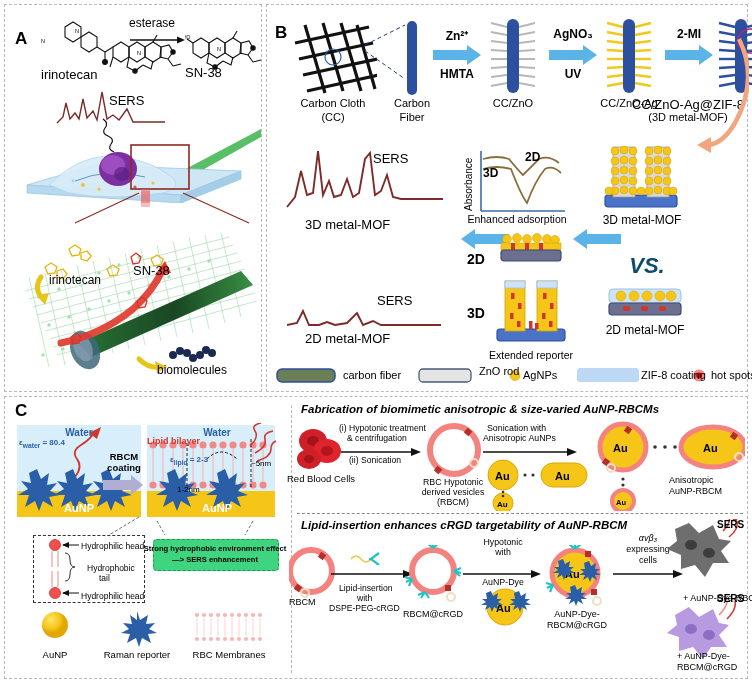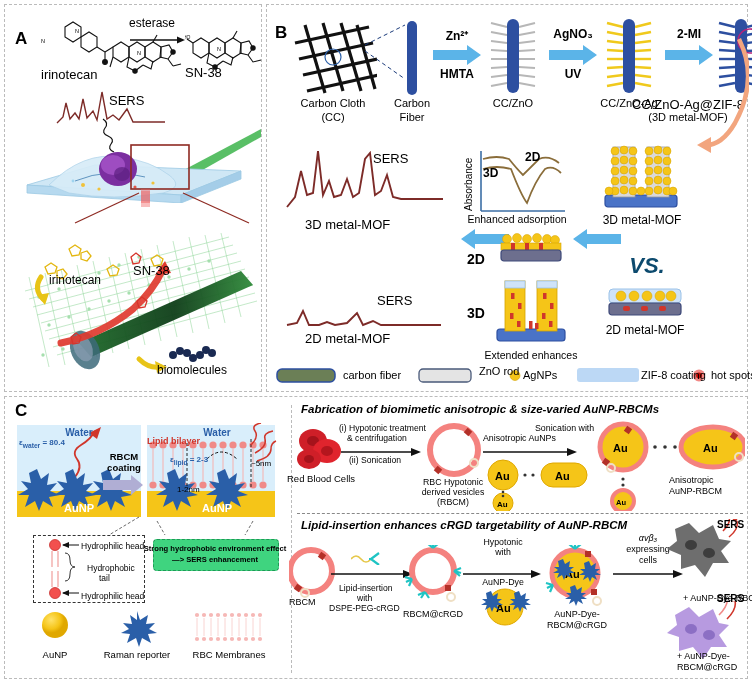--- a/index.html
+++ b/index.html
@@ -440,21 +440,21 @@
         <rect x="19" y="36" width="3.5" height="6"></rect>
           <rect x="26" y="44" width="3.5" height="6"></rect>
         <rect x="52" y="16" width="3.5" height="6"></rect>
           <rect x="59" y="26" width="3.5" height="6"></rect>
         <rect x="51" y="36" width="3.5" height="6"></rect>
           <rect x="58" y="44" width="3.5" height="6"></rect>
         <rect x="38" y="44" width="3.5" height="8"></rect>
           <rect x="44" y="46" width="3.5" height="6"></rect>
       </g>
     </svg>
-    <div class="txt c" style="left:264px;top:344px;font-size:10.5px;">Extended enhances</div>
+    <div class="txt c" style="left:264px;top:344px;font-size:10.5px;">Extended reporter</div>
 
     <svg class="abs" style="left:8px;top:358px;" width="464" height="26">
       <rect x="2" y="6" width="58" height="13" rx="5" fill="#6b7f56" stroke="#2d4fa0" stroke-width="1.5"></rect>
       <rect x="144" y="6" width="52" height="13" rx="4" fill="#e4e4e4" stroke="#4a5a7a" stroke-width="1.3"></rect>
       <circle cx="240" cy="12.5" r="5" fill="#f5c518" stroke="#d4a300" stroke-width="0.6"></circle>
       <rect x="302" y="5" width="62" height="14" rx="3" fill="#bcd8f5"></rect>
       <circle cx="424" cy="12.5" r="6" fill="#e8241f" opacity="0.55"></circle>
       <circle cx="424" cy="12.5" r="3" fill="#c8100a"></circle>
     </svg>
     <div class="txt" style="left:76px;top:364px;font-size:11px;">carbon fiber</div>
@@ -688,21 +688,21 @@
       <circle cx="49" cy="42" r="4" fill="none" stroke="#efdfc4" stroke-width="2"></circle>
     </svg>
     <div class="txt c" style="left:448px;top:80px;font-size:8.8px;">RBC Hypotonic</div>
     <div class="txt c" style="left:448px;top:90px;font-size:8.8px;">derived vesicles</div>
     <div class="txt c" style="left:448px;top:100px;font-size:8.8px;">(RBCM)</div>
 
     <svg class="abs" style="left:478px;top:48px;" width="96" height="14">
       <line x1="0" y1="7" x2="88" y2="7" stroke="#111" stroke-width="1.5"></line>
       <polygon points="94,7 84,3 84,11" fill="#111"></polygon>
     </svg>
-    <div class="txt" style="left:482px;top:26px;font-size:8.8px;margin-left:48px;">Sonication with</div>
+    <div class="txt" style="left:482px;top:26px;font-size:8.8px;">Sonication with</div>
     <div class="txt" style="left:478px;top:36px;font-size:8.8px;">Anisotropic AuNPs</div>
 
     <svg class="abs" style="left:476px;top:62px;" width="120" height="52">
       <circle cx="22" cy="16" r="15" fill="#f5c518" stroke="#e0a800" stroke-width="1"></circle>
       <text x="14" y="21" font-size="11" font-weight="bold" fill="#000" font-family="Liberation Sans, sans-serif">Au</text>
       <rect x="60" y="4" width="46" height="24" rx="12" fill="#f5c518" stroke="#e0a800" stroke-width="1"></rect>
       <text x="74" y="21" font-size="11" font-weight="bold" fill="#000" font-family="Liberation Sans, sans-serif">Au</text>
       <circle cx="44" cy="16" r="1.6" fill="#333"></circle>
         <circle cx="52" cy="16" r="1.6" fill="#333"></circle>
       <circle cx="22" cy="44" r="10" fill="#f5c518" stroke="#e0a800" stroke-width="1"></circle>

